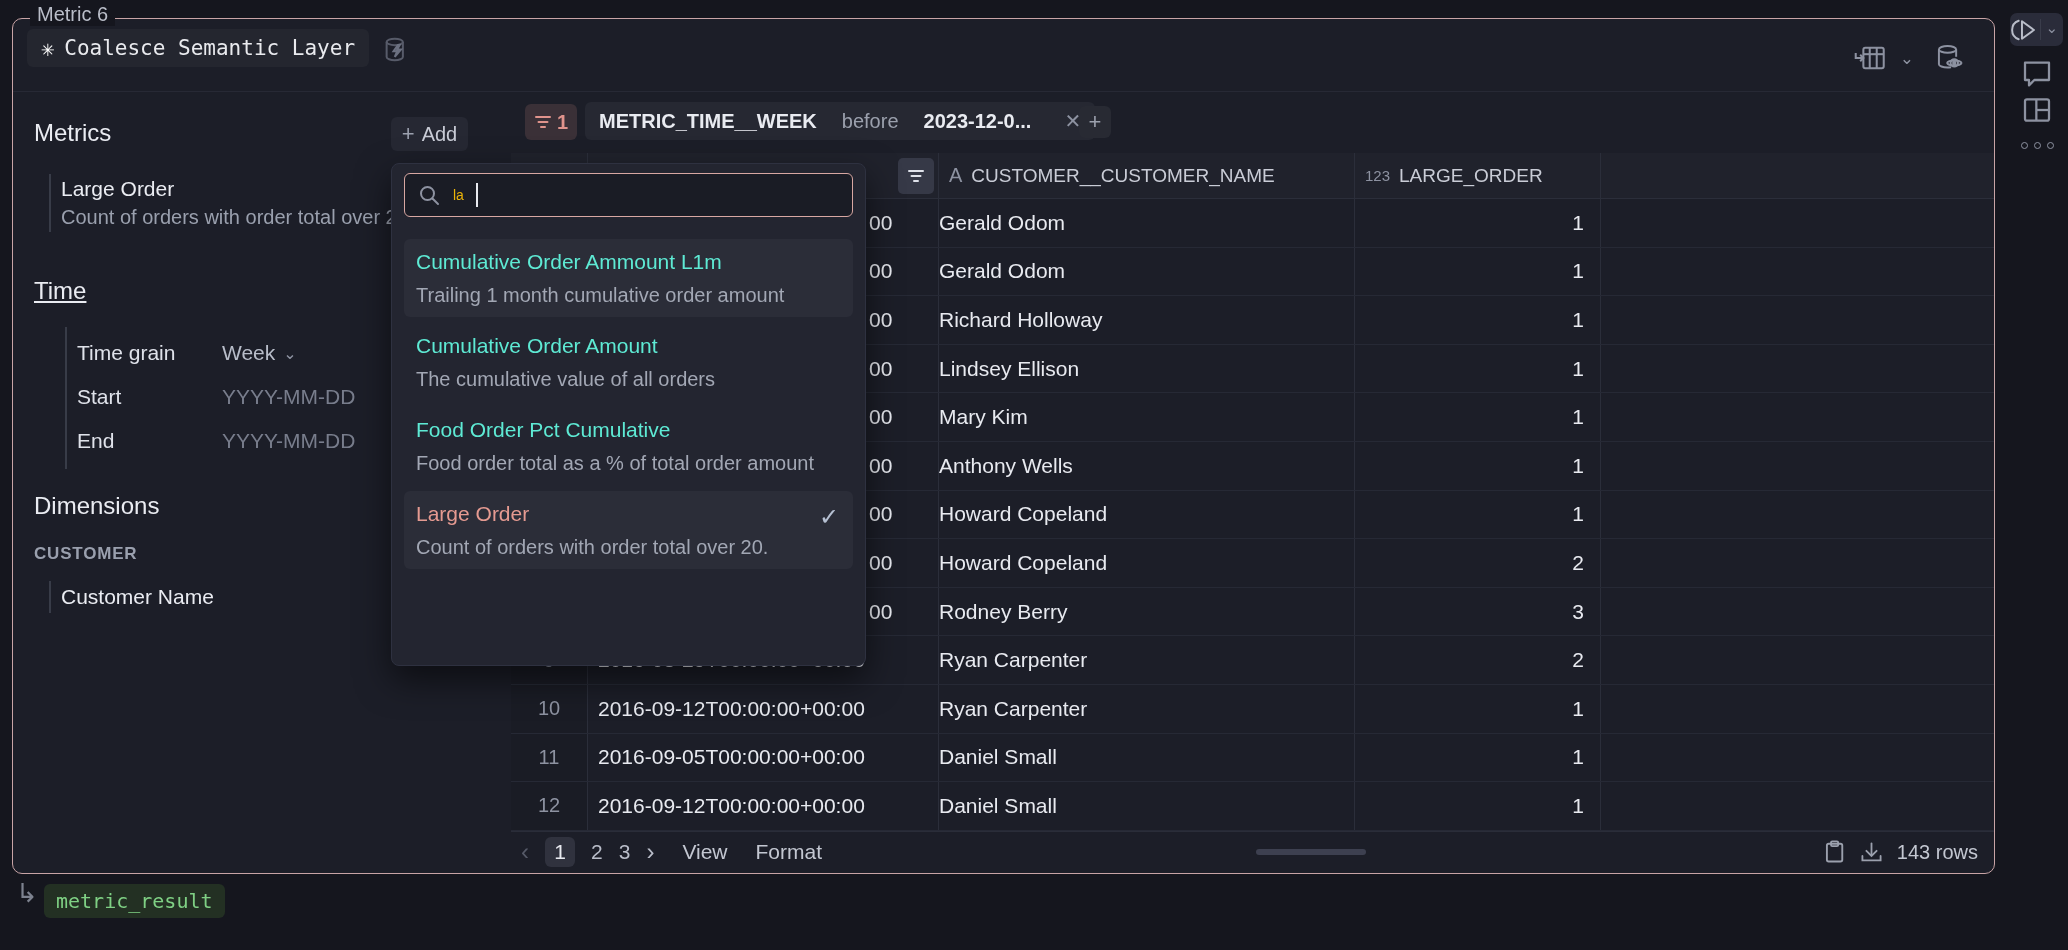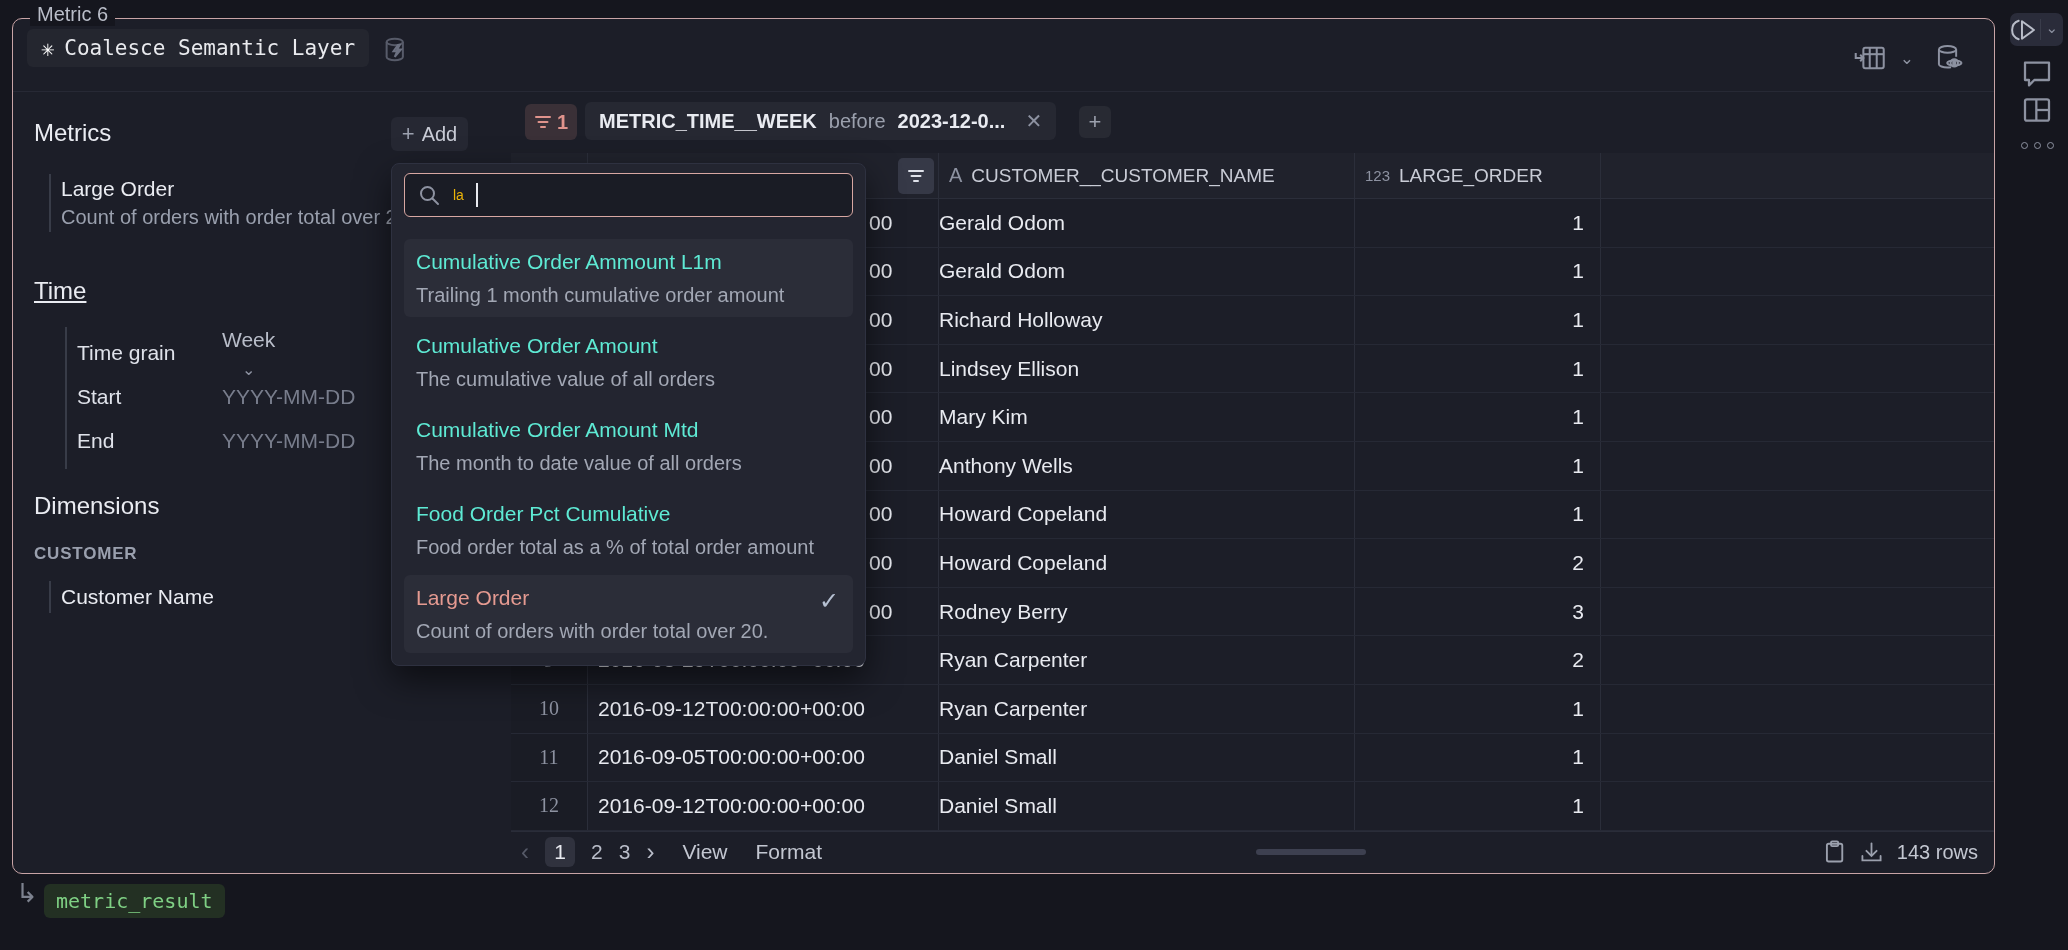--- a/index.html
+++ b/index.html
@@ -29,45 +29,45 @@
             font-size:20px; color:#c9ccd6; }
   #addBtn .plus { color:#9ba0ae; font-size:22px; }
   .indent { border-left:2px solid #383c48; padding-left:10px; }
   #metricItem { left:36px; top:155px; width:420px; }
   #metricItem .mname { font-size:21px; color:#eaecf2; line-height:29px; }
   #metricItem .mdesc { font-size:20px; color:#9aa0ae; line-height:29px; white-space:nowrap; }
   #timeTitle { left:21px; top:258px;text-decoration:underline; }
   #timeRows { left:52px; top:308px; width:380px; padding:4px 0 6px 10px; border-left:2px solid #383c48; }
   .trow { display:flex; height:44px; align-items:center; font-size:21px; }
   .trow .lab { width:145px; color:#dfe2ea; }
-  .trow .val { color:#b8bdc9; display:flex; gap:8px; align-items:center;flex-direction:column; }
+  .trow .val { color:#b8bdc9; display:flex; gap:8px; align-items:center; }
   .trow .ph  { color:#787d8c; }
   #dimsTitle { left:21px; top:473px; }
   #custGroup { left:21px; top:525px; font-size:17px; font-weight:bold; letter-spacing:.8px; color:#9aa0ae; }
   #custItem { left:36px; top:562px; height:32px; display:flex; align-items:center; font-size:21px; color:#eaecf2; }
 
   
   #filtChip { left:512px; top:85px; width:52px; height:36px; background:#3a3037; border-radius:6px;
               display:flex; align-items:center; justify-content:center; gap:5px;
               color:#e0938c; font-size:20px; font-weight:bold; }
   #filtPill { left:572px; top:83px; height:38px; background:#262832; border-radius:6px;
-              display:flex; align-items:center; gap:12px; padding:0 14px; font-size:20px; }
+              display:flex; align-items:center; gap:25px; padding:0 14px; font-size:20px; }
   #filtPill .field, #filtPill .value { font-weight:bold; color:#e9ebf1; }
   #filtPill .op { color:#9ba0ad; }
   #filtPill .x { color:#8d92a1; font-size:20px; margin-left:8px; cursor:default; }
   #filtAdd { left:1066px; top:87px; width:32px; height:32px; background:#282a33; border-radius:6px;
              display:flex; align-items:center; justify-content:center; color:#9ba0ad; font-size:22px; }
 
   
   #table { position:absolute; left:498px; top:134px; right:0; height:678px; z-index:1; }
   #thead { display:flex; height:46px; background:#20222c; border-bottom:1px solid #2b2e3a;
            color:#c9ccd6; font-size:19px; }
   .th { display:flex; align-items:center; gap:9px; padding-left:10px; border-right:1px solid #2b2e3a; }
   .th .ticon { color:#8d92a1; font-size:15px; }
-  .c-num { width:77px;font-family:Liberation Serif, serif; } .c-date { width:351px; } .c-name { width:416px; } .c-lo { width:246px; }
+  .c-num { width:77px; } .c-date { width:351px; } .c-name { width:416px; } .c-lo { width:246px; }
   .c-fill { flex:1; border-right:none !important; }
   #hFiltBtn { position:absolute; left:387px; top:5px; width:36px; height:36px; background:#363947; border-radius:5px;
               display:flex; align-items:center; justify-content:center; }
   .tr { display:flex; height:48.6px; border-bottom:1px solid #262935; font-size:21px; }
   .td { display:flex; align-items:center; border-right:1px solid #2b2e3a; overflow:hidden; white-space:nowrap; }
   .td.c-num { justify-content:center; color:#8d92a1; font-size:20px; background:#1a1c25; }
   .td.c-date { padding-left:10px; }
   .td.c-date .tail { padding-left:271px; }
   .td.c-lo { justify-content:flex-end; padding-right:16px; }
 
@@ -403,24 +403,20 @@
     <div id="ddList">
       <div class="dd-item highlight">
         <div class="dd-title">Cumulative Order Ammount L1m</div>
         <div class="dd-desc">Trailing 1 month cumulative order amount</div>
       </div>
       <div class="dd-item">
         <div class="dd-title">Cumulative Order Amount</div>
         <div class="dd-desc">The cumulative value of all orders</div>
       </div>
       <div class="dd-item">
-        <div class="dd-title">Cumulative Order Amount Mtd</div>
-        <div class="dd-desc">The month to date value of all orders</div>
-      </div>
-      <div class="dd-item">
         <div class="dd-title">Food Order Pct Cumulative</div>
         <div class="dd-desc">Food order total as a % of total order amount</div>
       </div>
       <div class="dd-item highlight selected">
         <div class="dd-title">Large Order</div>
         <div class="dd-desc">Count of orders with order total over 20.</div>
         <span class="dd-check">✓</span>
       </div>
     </div>
   </div>

